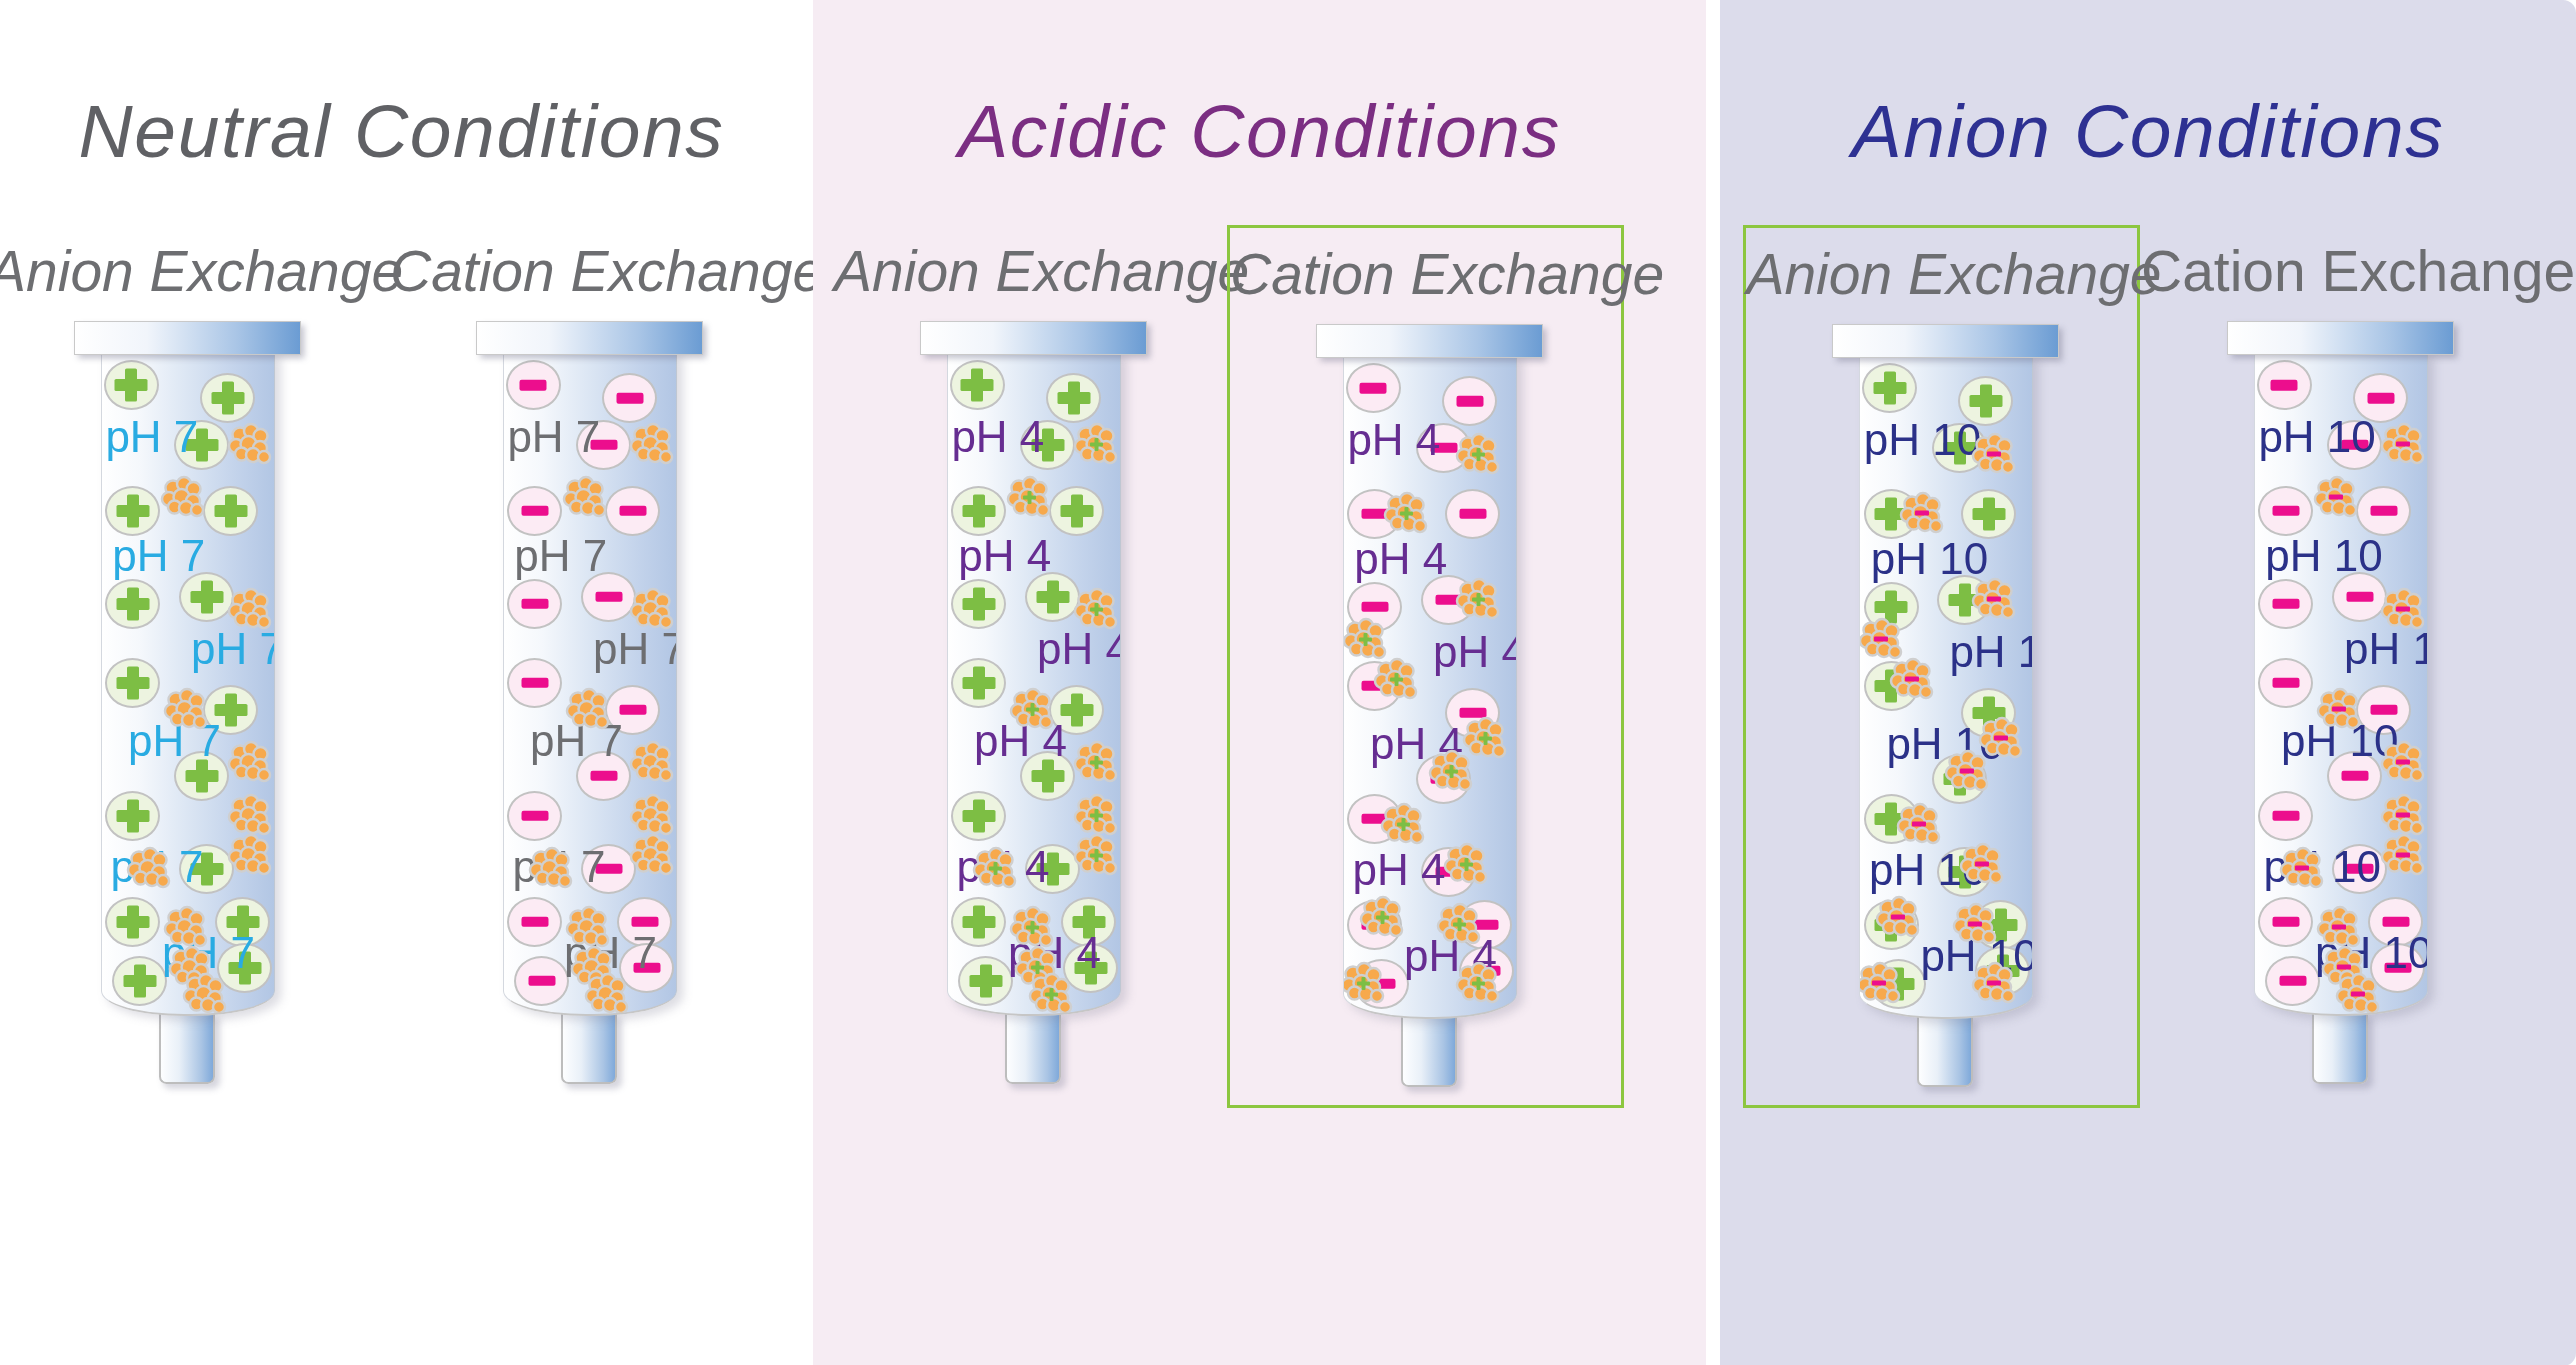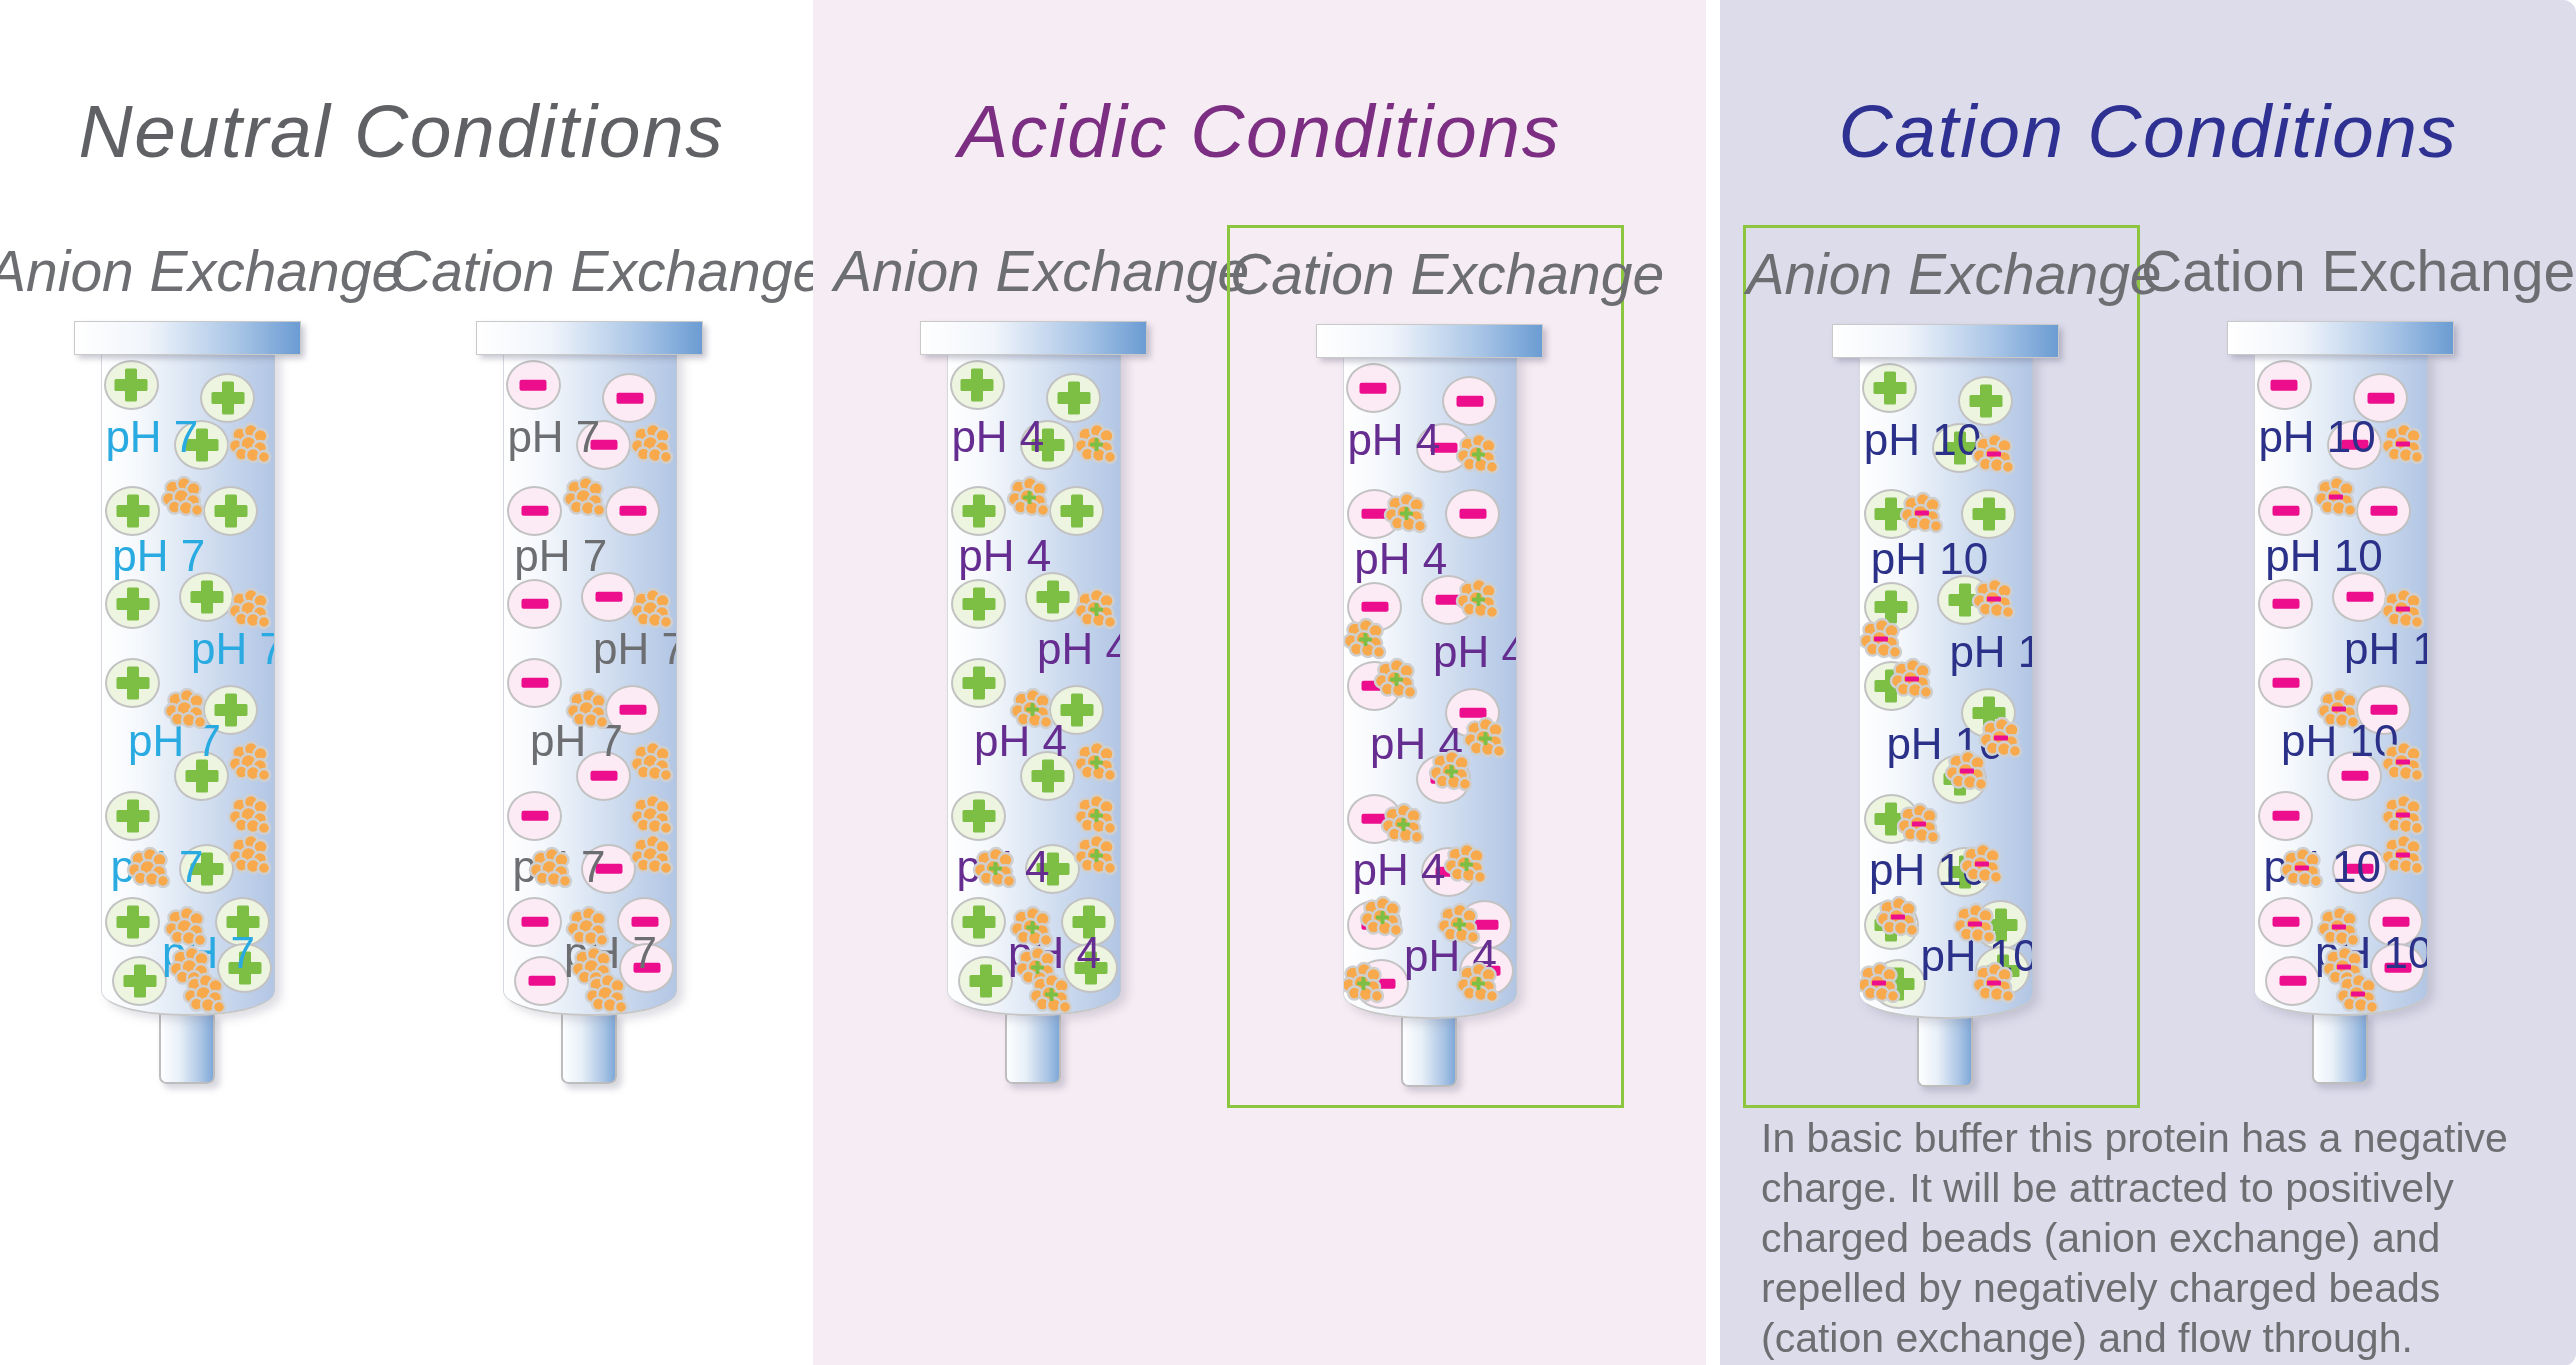--- a/index.html
+++ b/index.html
@@ -895,21 +895,21 @@
             <circle cx="56" cy="66" r="14" fill="#F7A94C" stroke="#CFCFCF" stroke-width="5"></circle>
             <circle cx="78" cy="70" r="12" fill="#F7A94C" stroke="#CFCFCF" stroke-width="5"></circle>
             <rect x="38" y="41" width="26" height="8" rx="2" fill="#7DBE44"></rect>
             <rect x="47" y="32" width="8" height="26" rx="2" fill="#7DBE44"></rect>
           </svg>
         </div>
         <div class="col-outlet"></div>
       </div>
     </div>
     <div class="panel panel-basic" style="left: 1720px; width: 856px; background: rgb(220, 220, 235);">
-      <div class="panel-title" style="color: rgb(46, 49, 146);">Cation Conditions</div>
+      <div class="panel-title" style="color: rgb(46, 49, 146);">Anion Conditions</div>
       <div class="col-slot highlight" style="left: 23.4px;">
         <div class="col-label italic">Anion Exchange</div>
         <div class="col-cap"></div>
         <div class="col-body">
           <div class="bead plus" style="left: 1.7px; top: 8.2px;">
             <div class="bh"></div>
             <div class="bv"></div>
           </div>
           <div class="bead plus" style="left: 98px; top: 21.4px;">
             <div class="bh"></div>
@@ -1322,16 +1322,15 @@
             <circle cx="47" cy="44" r="16" fill="#F7A94C" stroke="#CFCFCF" stroke-width="5"></circle>
             <circle cx="70" cy="52" r="14" fill="#F7A94C" stroke="#CFCFCF" stroke-width="5"></circle>
             <circle cx="33" cy="64" r="13" fill="#F7A94C" stroke="#CFCFCF" stroke-width="5"></circle>
             <circle cx="56" cy="66" r="14" fill="#F7A94C" stroke="#CFCFCF" stroke-width="5"></circle>
             <circle cx="78" cy="70" r="12" fill="#F7A94C" stroke="#CFCFCF" stroke-width="5"></circle>
             <rect x="36" y="39" width="28" height="10" rx="2" fill="#EC0E8D"></rect>
           </svg>
         </div>
         <div class="col-outlet"></div>
       </div>
-      <div class="caption">In basic buffer this protein has a negative charge. It will be attracted to positively charged beads (anion exchange) and repelled by negatively charged beads (cation exchange) and flow through.</div>
     </div>
   </div>
 
 
 </body></html>

